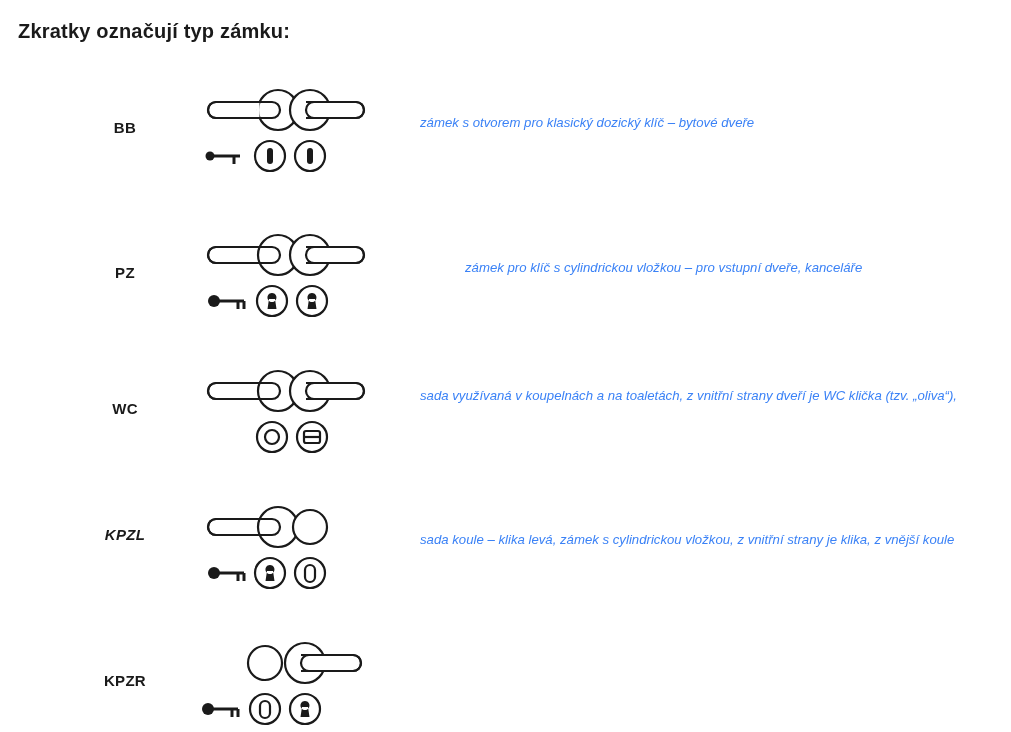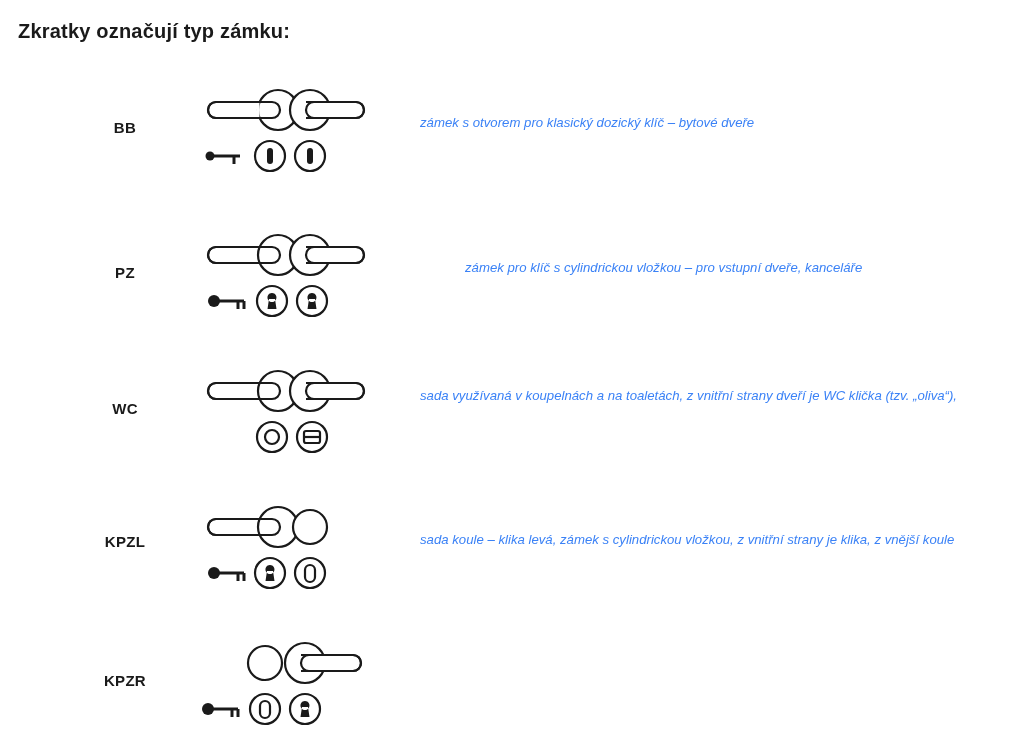--- a/index.html
+++ b/index.html
@@ -166,21 +166,21 @@
         </g>
       </svg>
     </div>
 
     <div class="row-desc" style="top:32px;">
       <div>sada využívaná v koupelnách a na toaletách, z vnitřní strany dveří je WC klička (tzv. „oliva“),</div>
     </div>
   </div>
 
   <div class="row" style="height:136px;">
-    <div class="row-code" style="top:44px;">KPZL</div>
+    <div class="row-code" style="top:37px;font-style:italic;">KPZL</div>
 
     <div class="row-figure">
       <svg width="190" height="136" viewBox="0 0 190 136">
         <g fill="none" stroke="#1a1a1a" stroke-width="2.2">
 
           <rect x="8" y="30" width="78" height="16" rx="8" ry="8" fill="#fff"></rect>
           <circle cx="78" cy="38" r="20" fill="#fff"></circle>
           <rect x="8" y="30" width="72" height="16" rx="8" ry="8" fill="none"></rect>
 
           <circle cx="110" cy="38" r="17" fill="#fff"></circle>

